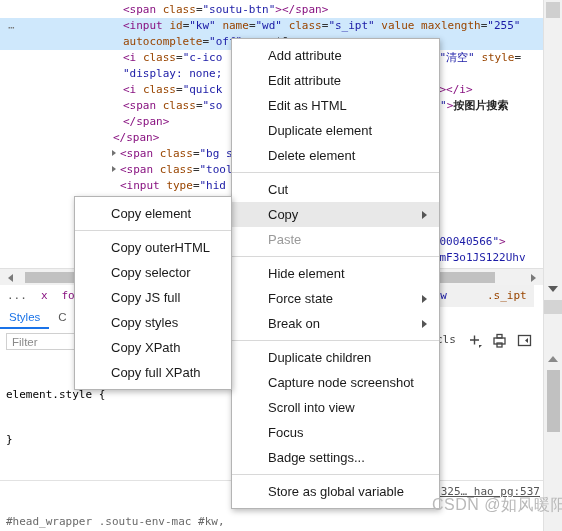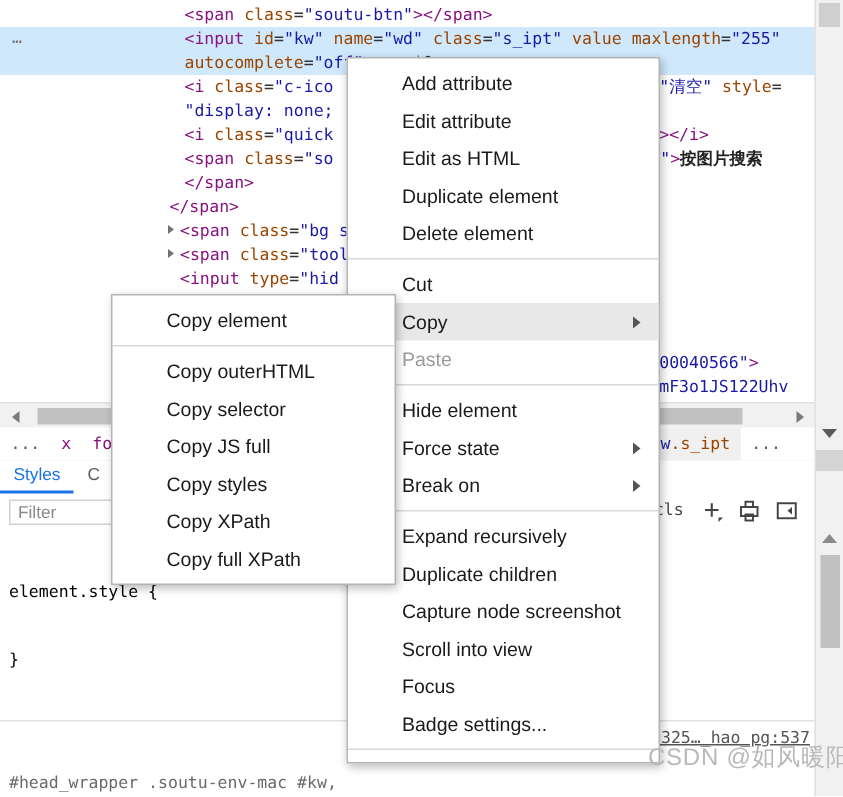--- a/index.html
+++ b/index.html
@@ -93,21 +93,21 @@
     font-size: 11px;
     line-height: 22px;
     color: #5a5a5a;
     white-space: nowrap;
     overflow: hidden;
   }
   .crumb { display: inline-block; padding: 0 7px; }
   .crumb.sel { background: #f0f0f0; }
   .crumb .c-tag { color: #881280; }
   .crumb .c-id  { color: #1a1aa6; }
-  .crumb .c-cls { color: #994500; }
+  .crumb .c-cls { color: #994500; margin-left: 40px; }
 
   
   .side-tabs {
     position: absolute;
     left: 0; right: 18px; top: 307px; height: 23px;
     background: #ffffff;
     border-bottom: 1px solid #cdcdcd;
     font-size: 11.5px;
     color: #5a5a5a;
     white-space: nowrap;
@@ -253,21 +253,21 @@
   .ctx-arrow {
     position: absolute;
     right: 12px; top: 9px;
     width: 0; height: 0;
     border-left: 5px solid #555;
     border-top: 4px solid transparent;
     border-bottom: 4px solid transparent;
   }
 
   #main-menu { left: 231px; top: 38px; width: 209px; }
-  #sub-menu  { left: 74px;  top: 196px; width: 190px; }
+  #sub-menu  { left: 74px;  top: 196px; width: 158px; }
 
   
   .watermark {
     position: absolute;
     left: 432px; top: 495px;
     font-size: 16px;
     color: #b9b9b9;
     white-space: nowrap;
     letter-spacing: 0.5px;
   }
@@ -383,27 +383,27 @@
       <div class="ctx-item"><span>Delete element</span></div>
       <div class="ctx-sep"></div>
       <div class="ctx-item"><span>Cut</span></div>
       <div class="ctx-item hl"><span>Copy</span><span class="ctx-arrow"></span></div>
       <div class="ctx-item disabled"><span>Paste</span></div>
       <div class="ctx-sep"></div>
       <div class="ctx-item"><span>Hide element</span></div>
       <div class="ctx-item"><span>Force state</span><span class="ctx-arrow"></span></div>
       <div class="ctx-item"><span>Break on</span><span class="ctx-arrow"></span></div>
       <div class="ctx-sep"></div>
-      <div class="ctx-item"><span>Expand recursively</span></div>
       <div class="ctx-item"><span>Duplicate children</span></div>
       <div class="ctx-item"><span>Capture node screenshot</span></div>
       <div class="ctx-item"><span>Scroll into view</span></div>
       <div class="ctx-item"><span>Focus</span></div>
       <div class="ctx-item"><span>Badge settings...</span></div>
       <div class="ctx-sep"></div>
+      <div class="ctx-item"><span>Store as global variable</span></div>
     </div>
 
   <div class="ctx-menu" id="sub-menu">
       <div class="ctx-item"><span>Copy element</span></div>
       <div class="ctx-sep"></div>
       <div class="ctx-item"><span>Copy outerHTML</span></div>
       <div class="ctx-item"><span>Copy selector</span></div>
       <div class="ctx-item"><span>Copy JS full</span></div>
       <div class="ctx-item"><span>Copy styles</span></div>
       <div class="ctx-item"><span>Copy XPath</span></div>

